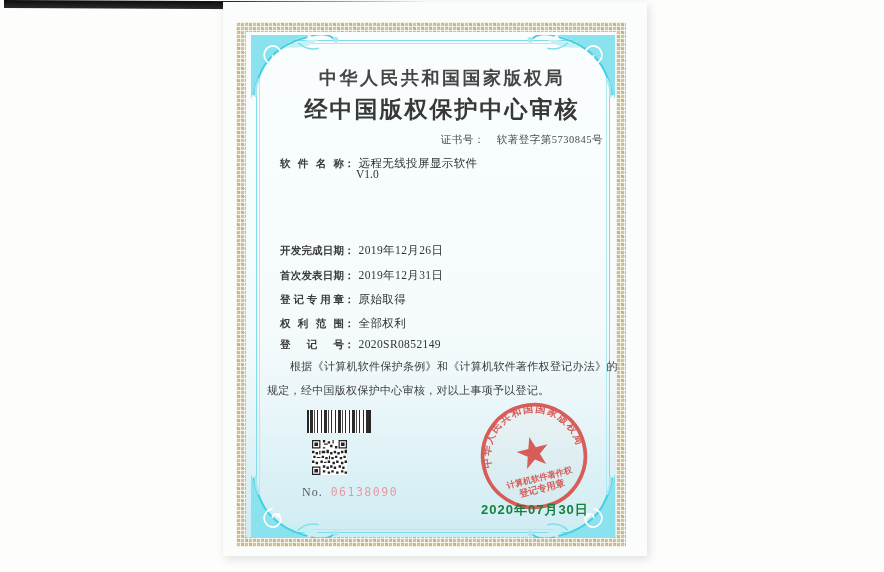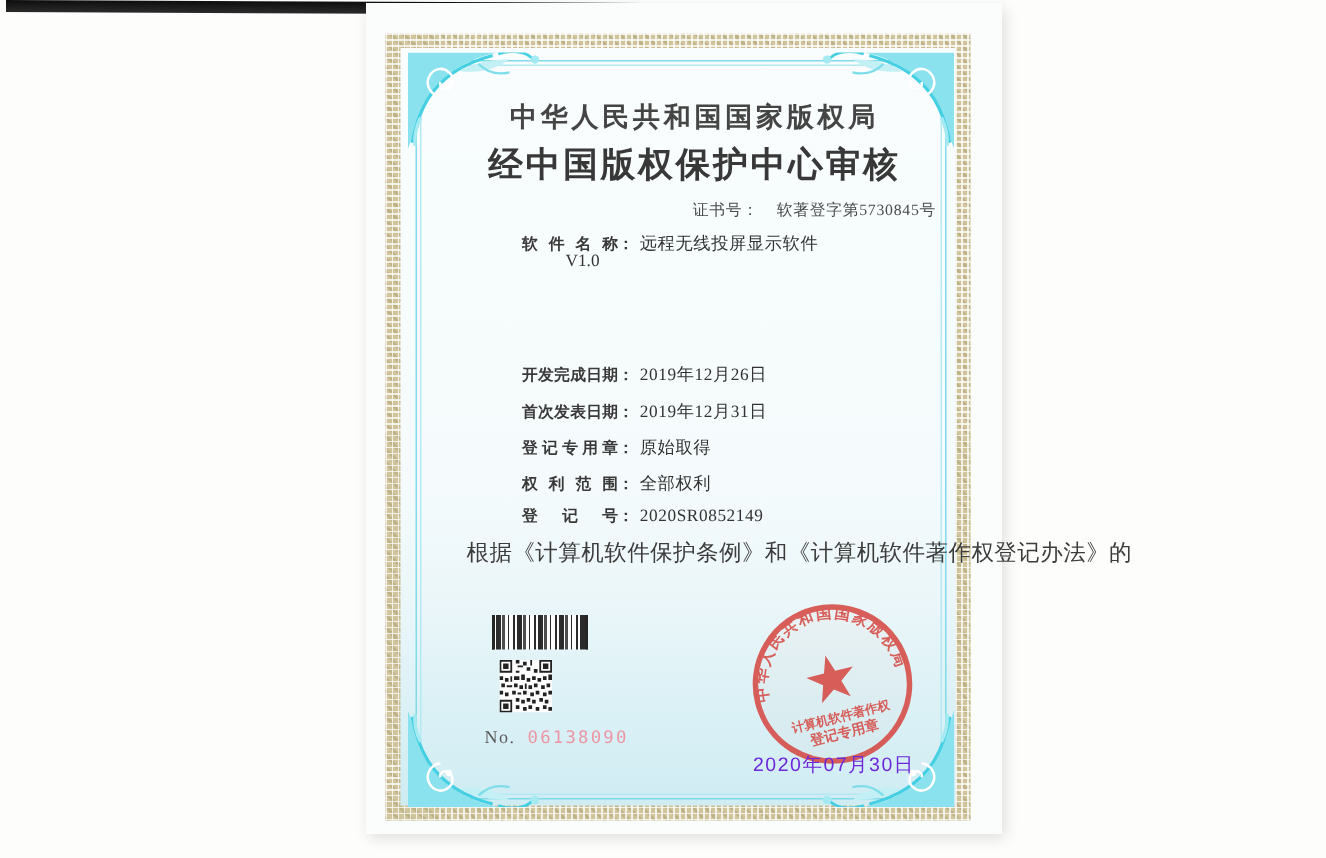--- a/index.html
+++ b/index.html
@@ -3,21 +3,21 @@
 <meta charset="utf-8">
 <style>
   html,body{margin:0;padding:0;}
   body{
     width:884px;height:572px;position:relative;overflow:hidden;
     background:#fdfdfc;
     font-family:"Liberation Sans",sans-serif;
   }
   
   .cert{
-    position:absolute;left:244px;top:2px;width:424px;height:554px;
+    position:absolute;left:223px;top:2px;width:424px;height:554px;
     background:#fbfdfd;
     box-shadow:2px 3px 9px rgba(0,0,0,.12);
   }
   .scan-band{
     position:absolute;left:4px;top:1px;width:426px;height:8px;
     background:linear-gradient(180deg,#0d0d0d,#2b2b2b);
     transform:rotate(.25deg);
   }
   
   .meander{
@@ -54,36 +54,36 @@
   .ctitle{
     position:absolute;left:0;top:92px;width:100%;padding-left:14px;box-sizing:border-box;
     text-align:center;font-size:23px;letter-spacing:2px;font-weight:700;color:#383838;z-index:3;
     font-family:"Liberation Serif",serif;
   }
   .certno{
     position:absolute;top:131px;right:44px;font-size:10.5px;color:#4a4a4a;z-index:3;
     font-family:"Liberation Serif",serif;letter-spacing:.5px;
   }
   .certno .gap{display:inline-block;width:12px;}
-  .frow{position:absolute;left:57px;z-index:3;white-space:nowrap;margin-left:47px;}
+  .frow{position:absolute;left:57px;z-index:3;white-space:nowrap;}
   .flabel{
     display:inline-block;width:64px;text-align:justify;text-align-last:justify;
     font-size:10.5px;font-weight:600;color:#3a3a3a;vertical-align:baseline;
   }
   .fcolon{font-size:10.5px;font-weight:600;color:#3a3a3a;}
   .fvalue{
     margin-left:4px;font-size:11.5px;color:#333;
     font-family:"Liberation Serif",serif;letter-spacing:.4px;
   }
   .fvalue2{
     position:absolute;left:133px;top:166px;font-size:11.5px;color:#333;z-index:3;
     font-family:"Liberation Serif",serif;
   }
   .stline{
-    position:absolute;left:44px;width:356px;font-size:15px;color:#3c3c3c;z-index:3;
+    position:absolute;left:44px;width:356px;font-size:11px;color:#3c3c3c;z-index:3;
     font-family:Liberation Sans, sans-serif;letter-spacing:.3px;white-space:nowrap;
   }
   .st1{top:357px;padding-left:23px;}
   .st2{top:381px;}
   
   .barcode{
     position:absolute;left:84px;top:408px;width:64px;height:23px;z-index:3;
     background:
       linear-gradient(90deg,#262626 0 2px,rgba(0,0,0,0) 2px calc(100% - 2px),#262626 calc(100% - 2px)),
       repeating-linear-gradient(90deg,
@@ -92,21 +92,21 @@
         #4d4d4d 7px 8.5px,#fcfcfc 8.5px 10.5px,
         #2b2b2b 10.5px 11.5px,#fcfcfc 11.5px 14px);
   }
   .qr{position:absolute;left:89px;top:438px;width:35px;height:35px;z-index:3;}
   .serial{position:absolute;left:79px;top:480px;z-index:3;white-space:nowrap;text-align:right;}
   .serial .pfx{font-family:"Liberation Serif",serif;font-size:12px;color:#5a5a5a;letter-spacing:1px;}
   .serial .num{font-family:"DejaVu Sans Mono",monospace;font-size:11.5px;color:#ec96a4;letter-spacing:1.5px;margin-left:8px;}
   
   .seal{position:absolute;left:255px;top:398px;width:112px;height:112px;z-index:4;}
   .issuedate{
-    position:absolute;left:258px;top:499px;font-size:13px;font-weight:400;color:#6d28d9;
+    position:absolute;left:258px;top:499px;font-size:13px;font-weight:700;color:#15803d;
     letter-spacing:1px;z-index:5;
   }
 </style>
 </head>
 <body>
 
 <div class="scan-band"></div>
 
 <div class="cert">
 
@@ -185,20 +185,21 @@
 
   <div class="frow" style="top:311px">
     <span class="flabel">权利范围</span><span class="fcolon">：</span><span class="fvalue">全部权利</span>
   </div>
 
   <div class="frow" style="top:332px">
     <span class="flabel">登记号</span><span class="fcolon">：</span><span class="fvalue">2020SR0852149</span>
   </div>
 
   <div class="stline st1">根据《计算机软件保护条例》和《计算机软件著作权登记办法》的</div>
+  <div class="stline st2">规定，经中国版权保护中心审核，对以上事项予以登记。</div>
 
   <div class="barcode"></div>
   <svg class="qr" viewBox="0 0 29 29">
     <rect width="29" height="29" fill="#ffffff"></rect>
     <path fill="#222" d="M0,0h7v7h-7z M22,0h7v7h-7z M0,22h7v7h-7z"></path>
     <path fill="#fff" d="M1,1h5v5h-5z M23,1h5v5h-5z M1,23h5v5h-5z"></path>
     <path fill="#222" d="M2,2h3v3h-3z M24,2h3v3h-3z M2,24h3v3h-3z"></path>
     <path fill="#222" d="M9,0h2v2h-2z M13,1h2v2h-2z M17,0h1v3h-1z M10,3h3v1h-3z M15,4h2v2h-2z M9,6h2v1h-2z M19,5h2v2h-2z M0,9h2v2h-2z M3,10h2v2h-2z M6,9h1v3h-1z M8,9h3v2h-3z M12,8h2v3h-2z M15,10h2v2h-2z M18,9h2v2h-2z M21,10h2v2h-2z M24,9h2v2h-2z M27,8h2v3h-2z M1,13h2v2h-2z M4,14h3v1h-3z M8,13h2v2h-2z M11,14h2v2h-2z M14,13h1v3h-1z M16,14h2v2h-2z M19,13h2v2h-2z M23,14h2v2h-2z M26,13h2v2h-2z M0,17h2v2h-2z M3,18h2v2h-2z M7,17h2v2h-2z M10,18h2v1h-2z M13,17h2v2h-2z M17,18h2v2h-2z M20,17h2v2h-2z M24,18h2v2h-2z M27,17h2v2h-2z M9,21h2v2h-2z M12,22h2v2h-2z M15,21h2v2h-2z M18,22h2v2h-2z M22,21h2v2h-2z M25,22h2v2h-2z M9,25h2v2h-2z M13,26h2v2h-2z M16,25h2v2h-2z M20,26h2v2h-2z M24,25h2v2h-2z M27,26h2v2h-2z"></path>
   </svg>
   <div class="serial">

